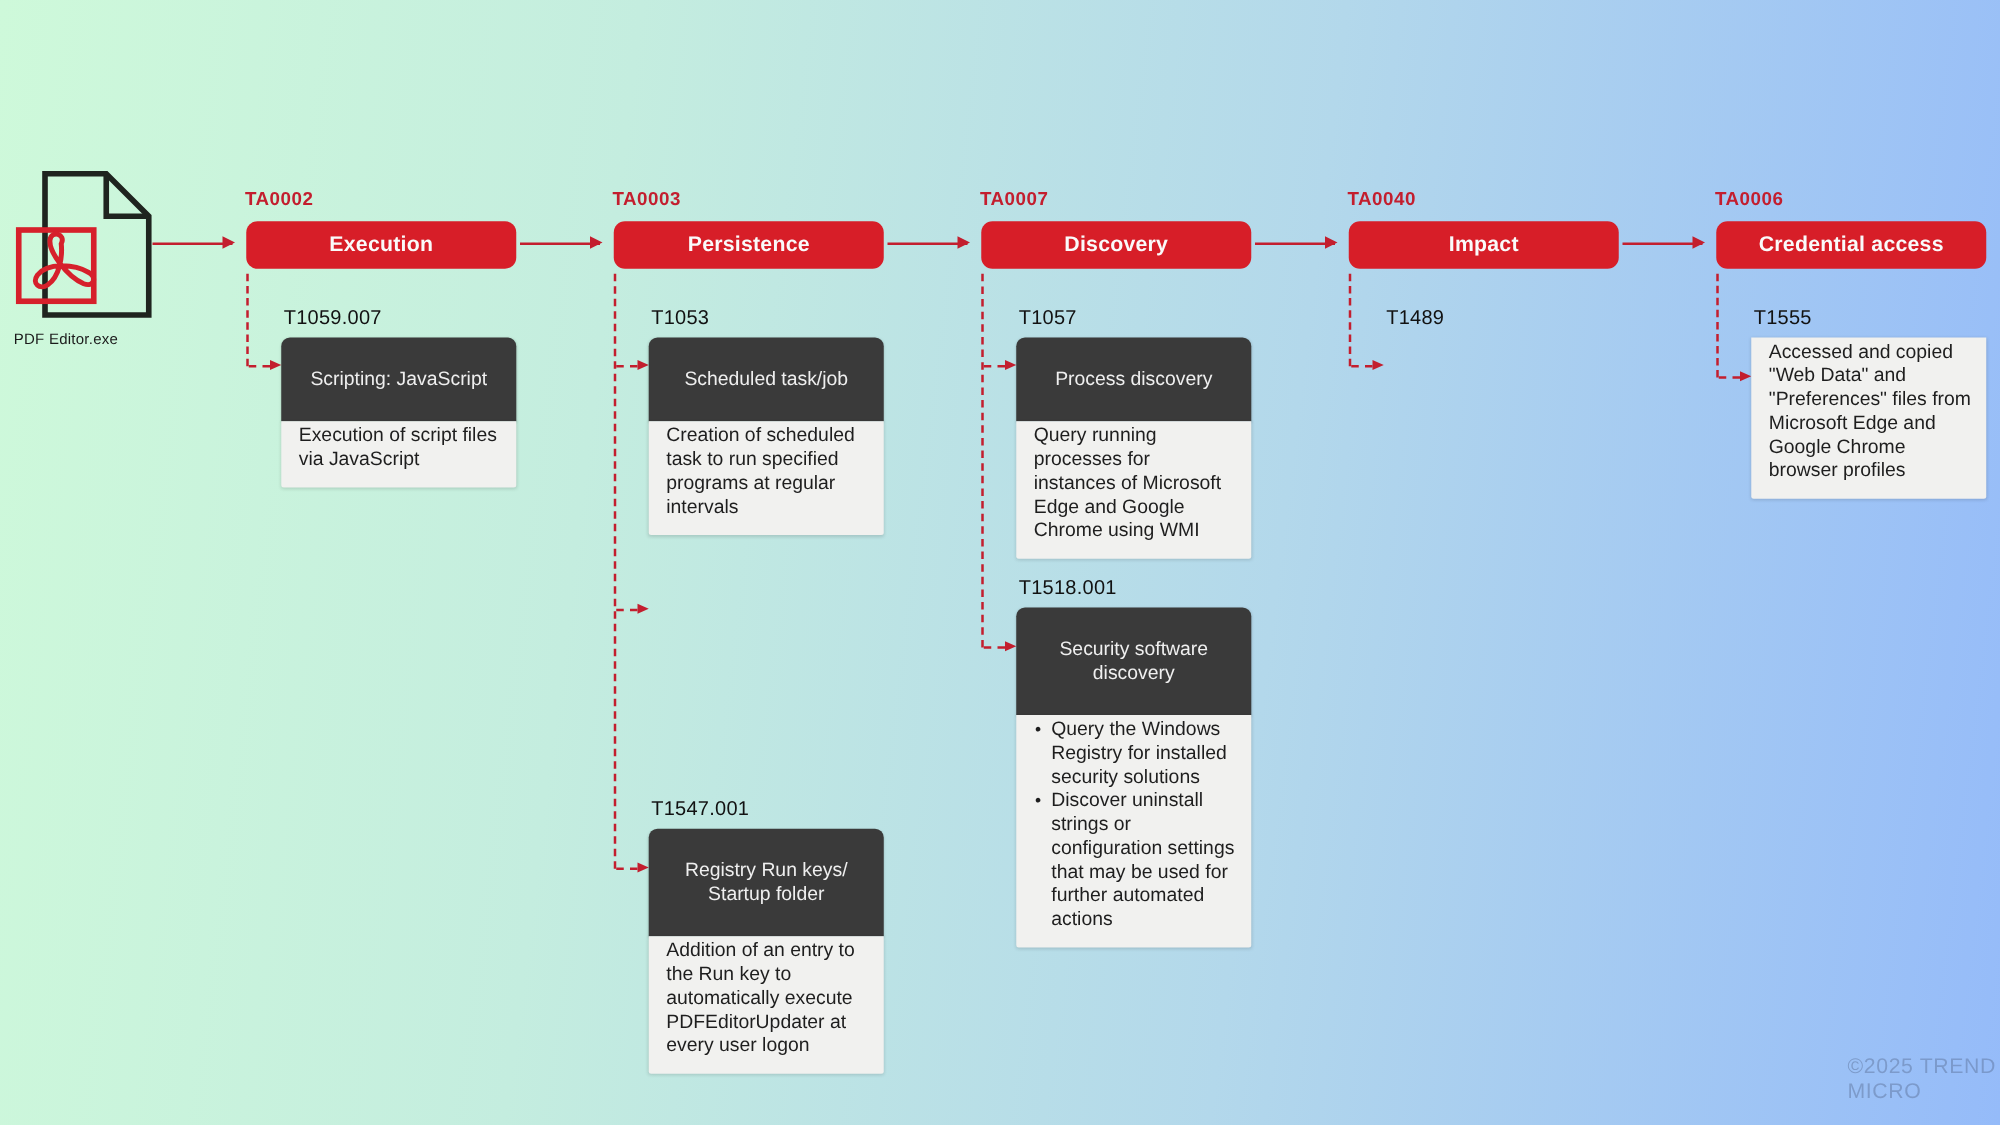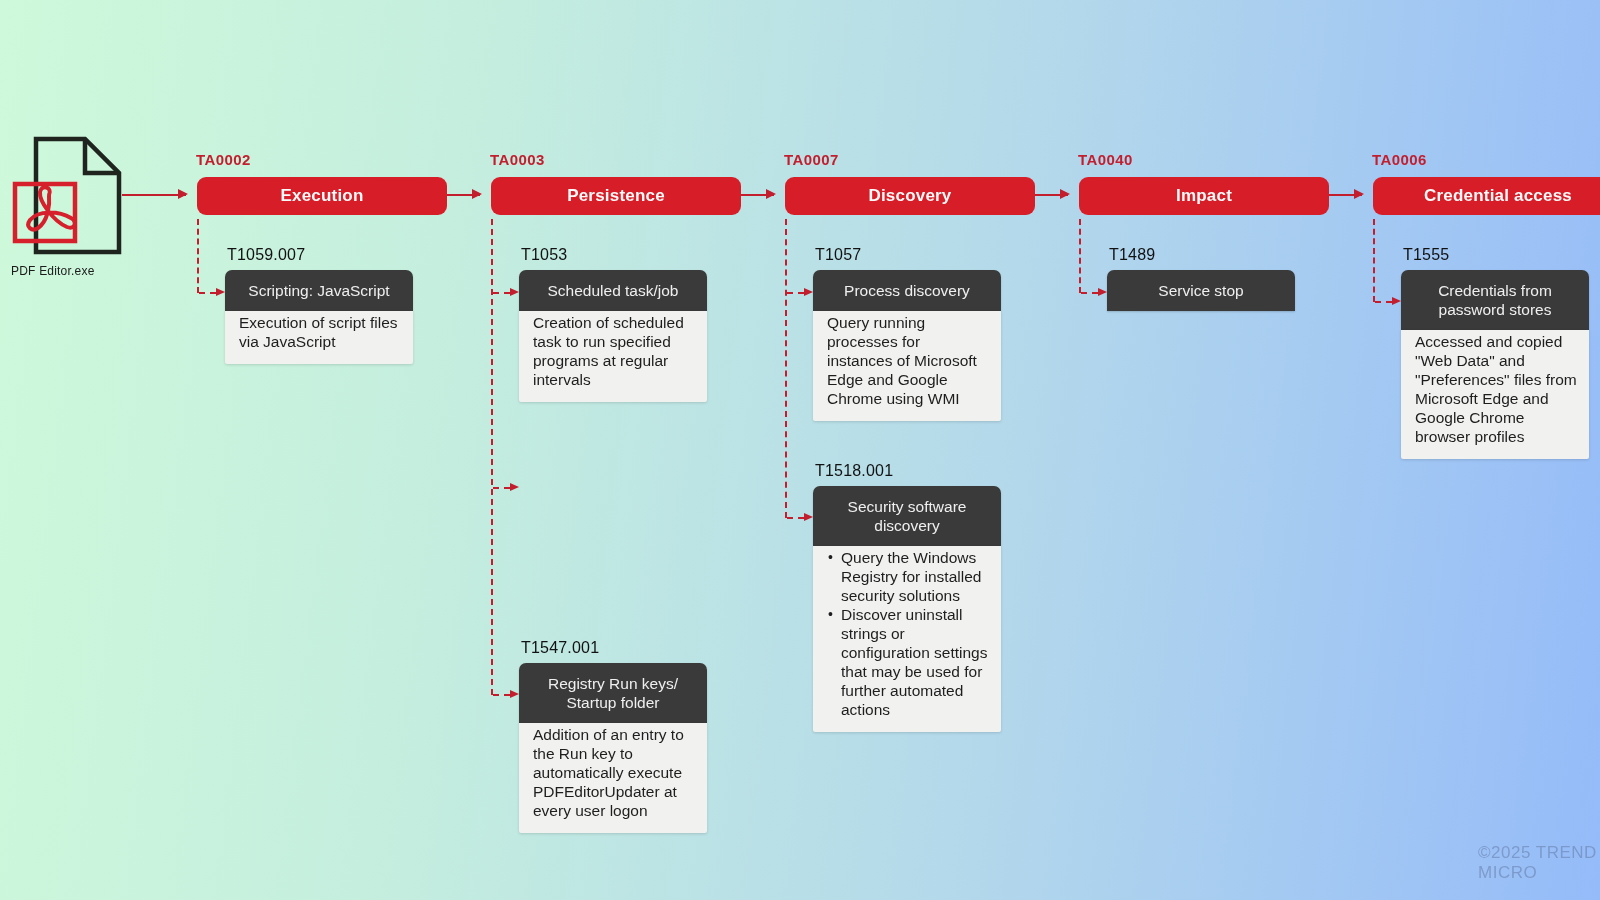--- a/index.html
+++ b/index.html
@@ -8,21 +8,21 @@
     position:relative;width:1600px;height:900px;overflow:hidden;
     background:linear-gradient(97deg,#cef9da 0%,#c4eddf 30%,#b3d8eb 63%,#95bbf9 100%);
   }
   
   .source-icon{position:absolute;left:6px;top:134px;width:124px;height:126px;}
   .source-label{position:absolute;left:11px;top:264px;font-size:12px;font-weight:500;color:#1b1b1b;letter-spacing:.2px;}
   
   .ta-label{position:absolute;top:151px;font-size:15px;font-weight:700;color:var(--accent-red,#c8202c);letter-spacing:.4px;}
   
   .tactic-bar{
-    position:absolute;top:177px;width:250px;height:38px;border-radius:9px;
+    position:absolute;top:177px;width:216px;height:38px;border-radius:9px;
     background:var(--tactic-red,#d71e28);color:#fafafa;font-size:17px;font-weight:700;
     display:flex;align-items:center;justify-content:center;letter-spacing:.2px;
   }
   
   .arrow-solid{position:absolute;top:194px;height:0;border-top:2.5px solid var(--accent-red,#c8202c);}
   .arrow-solid::after{
     content:"";position:absolute;right:-2px;top:-7px;width:0;height:0;
     border-left:10px solid var(--accent-red,#c8202c);border-top:5.5px solid transparent;border-bottom:5.5px solid transparent;
   }
   
@@ -30,21 +30,21 @@
   .dash-h{position:absolute;height:0;width:17px;border-top:2.5px dashed var(--accent-red,#c8202c);}
   .dash-h::after{
     content:"";position:absolute;right:-9px;top:-6px;width:0;height:0;
     border-left:9px solid var(--accent-red,#c8202c);border-top:4.5px solid transparent;border-bottom:4.5px solid transparent;
   }
   
   .tech-card{position:absolute;width:188px;}
   .tech-id{font-size:16px;font-weight:500;color:#121212;margin:0 0 6px 2px;letter-spacing:.2px;}
   .tech-header{
     background:var(--header-gray,#3a3a3a);color:#efefef;font-size:15.5px;
-    border-radius:7px 7px 0 0;text-align:center;padding:11px 8px;line-height:19px;
+    border-radius:7px 7px 0 0;text-align:center;padding:24px 8px;line-height:19px;
     box-shadow:0 1px 2px rgba(0,0,0,.18);
   }
   .tech-body{
     background:var(--body-gray,#f1f1ef);color:#1e1e1e;font-size:15.5px;line-height:19px;
     padding:2px 12px 13px 14px;border-radius:0 0 2px 2px;
     box-shadow:0 1px 3px rgba(0,0,0,.14);
   }
   .tech-body ul{margin:0;padding:0 0 0 14px;list-style:none;}
   .tech-body li{position:relative;margin:0 0 0 0;}
   .tech-body li::before{content:"•";position:absolute;left:-13px;top:0;font-size:14px;}
@@ -131,24 +131,22 @@
     <div class="tech-body">
       <ul>
         <li>Query the Windows Registry for installed security solutions</li>
         <li>Discover uninstall strings or configuration settings that may be used for further automated actions</li>
       </ul>
     </div>
   </div>
 
   <div class="tech-card" style="left:1107px;top:246px;">
     <div class="tech-id">T1489</div>
-    <div class="tech-header">Service stop</div>
   </div>
 
   <div class="tech-card" style="left:1401px;top:246px;">
     <div class="tech-id">T1555</div>
-    <div class="tech-header">Credentials from password stores</div>
     <div class="tech-body">Accessed and copied "Web Data" and "Preferences" files from Microsoft Edge and Google Chrome browser profiles</div>
   </div>
 
   <div class="watermark">©2025 TREND MICRO</div>
 
 </div>
 
 </body></html>

